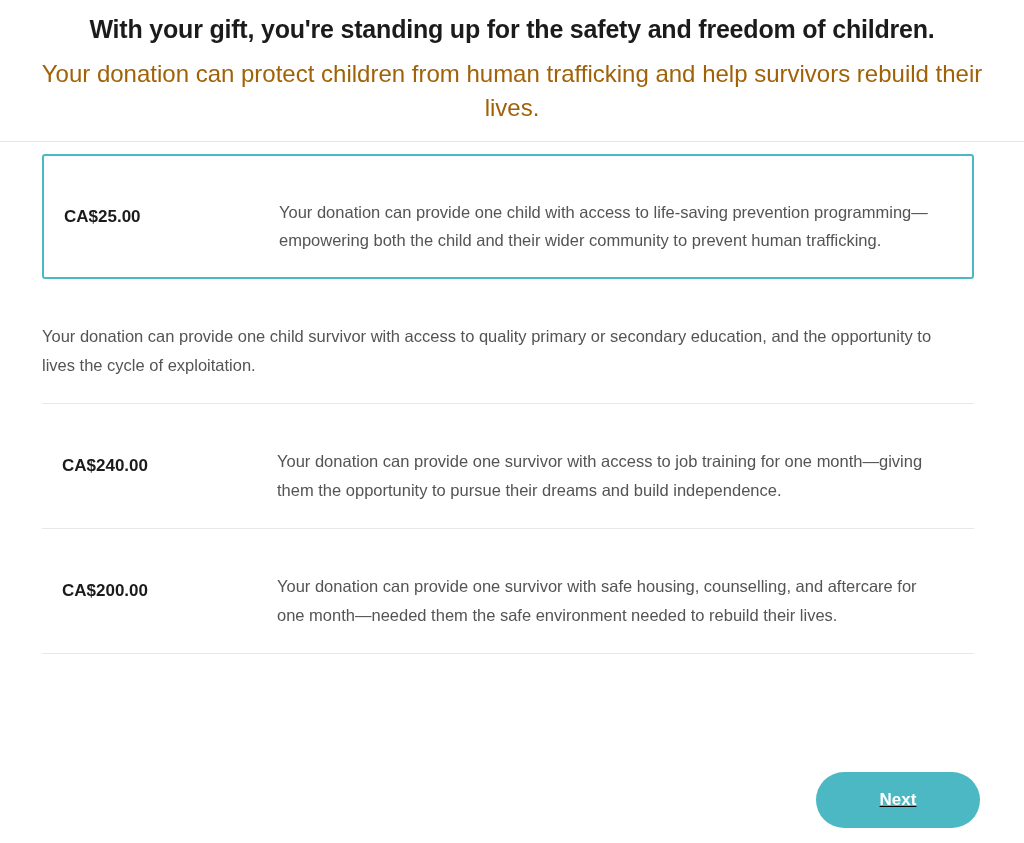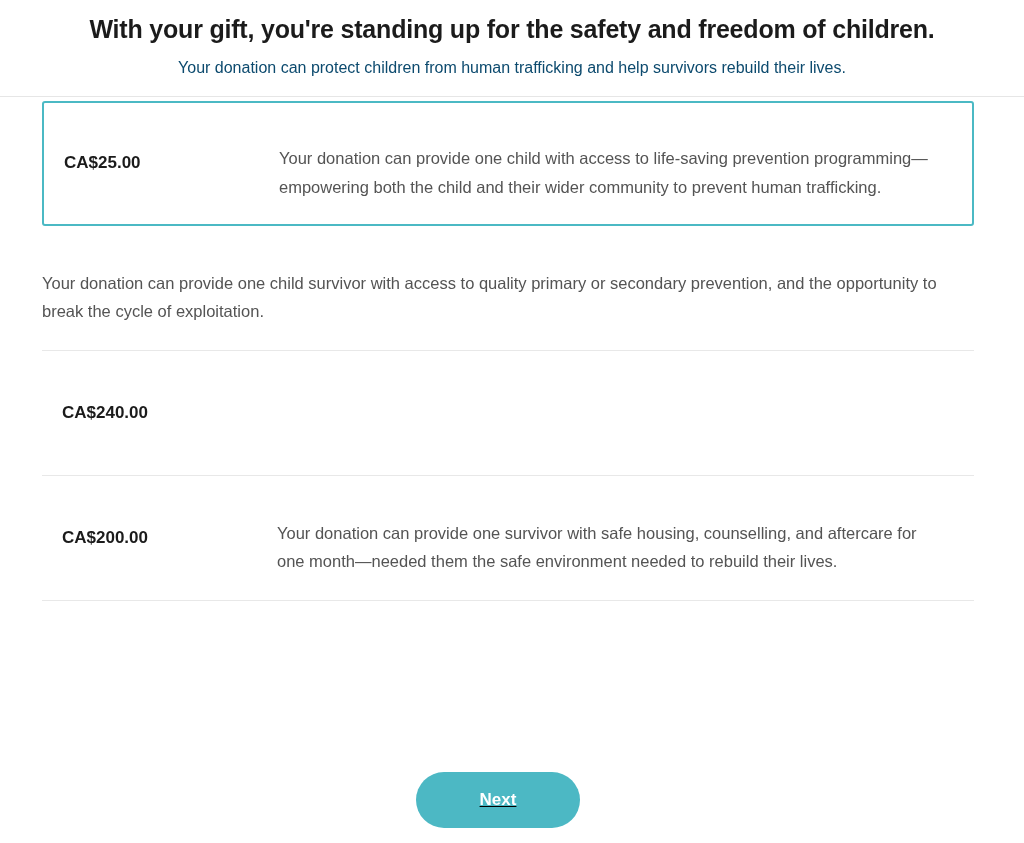--- a/index.html
+++ b/index.html
@@ -30,39 +30,39 @@
   }
   .header-title {
     font-size: 25px;
     font-weight: bold;
     color: #1b1b1b;
     letter-spacing: -0.2px;
     line-height: 1.25;
   }
   .header-subtitle {
     margin-top: 12px;
-    font-size: 16px;
+    font-size: 24px;
     font-weight: 400;
-    color: #0c4a6e;
+    color: #a16207;
     line-height: 1.42;
     max-width: 980px;
     margin-left: auto;
     margin-right: auto;
   }
 
   
   .list-wrap {
     flex: 1 1 auto;
     position: relative;
     overflow: hidden;
     background: #ffffff;
   }
   .list {
     position: absolute;
-    top: 4px;
+    top: 12px;
     left: 42px;
     width: 932px;
   }
   .amount-row {
     display: flex;
     align-items: center;
     border-bottom: 1px solid #e8e8e8;
     background: #ffffff;
     min-height: 125px;
     padding: 16px 0;
@@ -89,22 +89,22 @@
   }
 
   
   .footer {
     flex: 0 0 auto;
     height: 88px;
     background: #ffffff;
     border-top: 1px solid #ffffff;
     display: flex;
     align-items: center;
-    justify-content: center;
-    padding-right: 28px;
+    justify-content: flex-end;
+    padding-right: 44px;
     position: relative;
     z-index: 5;
     text-decoration: underline;
   }
   .next-button {
     background: #4cb8c4;
     color: #ffffff;
     border: none;
     border-radius: 30px;
     width: 164px;
@@ -136,25 +136,26 @@
 
   <div class="list-wrap">
     <div class="list">
 
       <div class="amount-row selected">
         <div class="amount-label">CA$25.00</div>
         <div class="amount-desc">Your donation can provide one child with access to life-saving prevention programming—empowering both the child and their wider community to prevent human trafficking.</div>
       </div>
 
       <div class="amount-row">
-        <div class="amount-desc">Your donation can provide one child survivor with access to quality primary or secondary prevention, and the opportunity to break the cycle of exploitation.</div>
+        <div class="amount-desc">Your donation can provide one child survivor with access to quality primary or secondary education, and the opportunity to lives the cycle of exploitation.</div>
       </div>
 
       <div class="amount-row">
         <div class="amount-label">CA$240.00</div>
+        <div class="amount-desc">Your donation can provide one survivor with access to job training for one month—giving them the opportunity to pursue their dreams and build independence.</div>
       </div>
 
       <div class="amount-row">
         <div class="amount-label">CA$200.00</div>
         <div class="amount-desc">Your donation can provide one survivor with safe housing, counselling, and aftercare for one month—needed them the safe environment needed to rebuild their lives.</div>
       </div>
 
 
     </div>
   </div>

